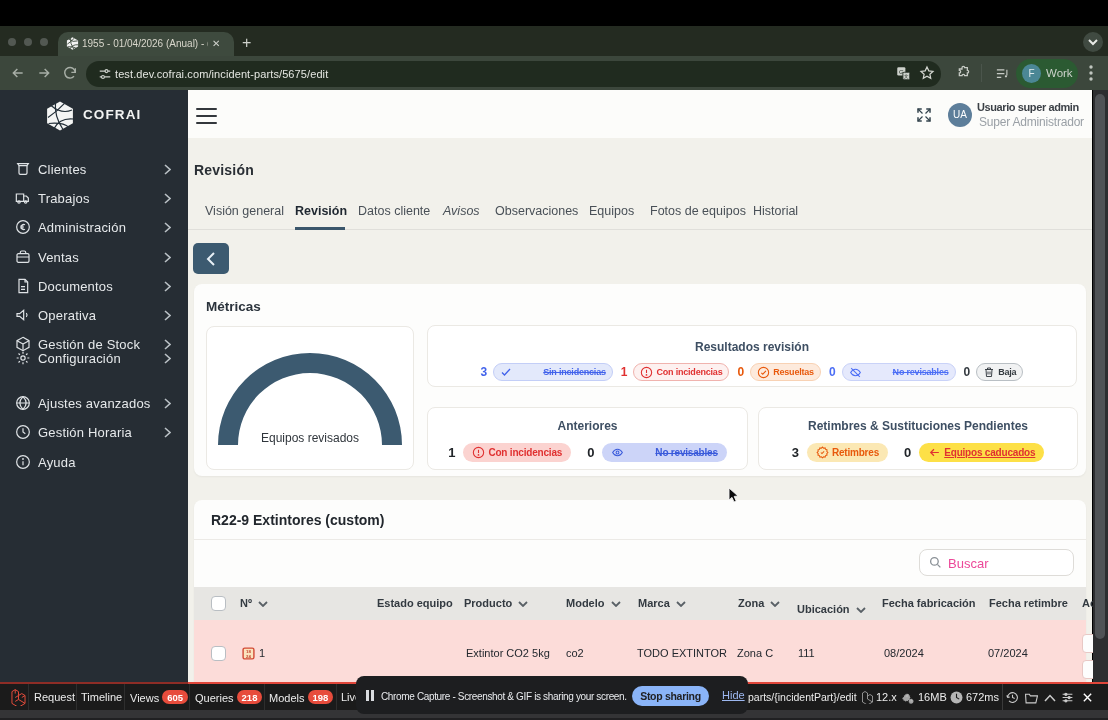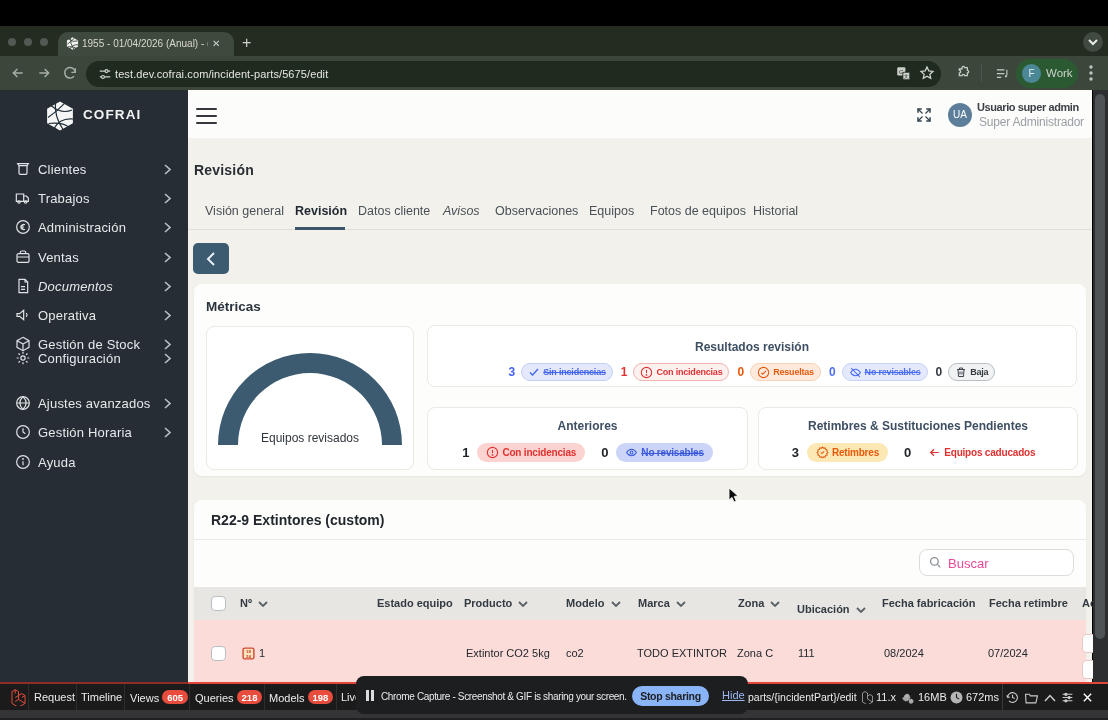--- a/index.html
+++ b/index.html
@@ -55,21 +55,21 @@
   .boxtitle { font-size:12px; font-weight:bold; color:#3e4f63; text-align:center; }
   .chiprow { display:flex; align-items:center; justify-content:center; gap:9px; }
   .chip { display:inline-flex; align-items:center; height:18px; border-radius:10px; font-size:9.5px; font-weight:bold; padding:0 7px; gap:3px; white-space:nowrap; letter-spacing:-0.2px; }
   .chiprow2 .chip { height:19px; font-size:10px; border-radius:10px; padding:0 9px; }
   .chiprow { gap:8px; }
   #resultchips { gap:6px; }
   #resultchips .chip { font-size:9px; padding:0 6px; }
   #resultchips .num { font-size:12px; }
   .num { font-size:12.5px; }
   .num { font-size:13px; font-weight:bold; }
-  .strike { text-decoration:line-through; }
+  .strike { text-decoration:line-through;margin-left:28px; }
 
   
   .th { position:absolute; top:0; font-size:11px; font-weight:bold; color:#333a41; white-space:nowrap; }
   .td { position:absolute; font-size:11px; color:#23282e; white-space:nowrap; }
   .schev { margin-left:3px; }
 
   
   .scrollbar { position:absolute; top:90px; left:1093px; width:15px; height:594px; background:#2d2e30; }
   .thumb { position:absolute; left:2px; top:4px; width:10px; height:545px; background:#505356; border-radius:5px; }
 
@@ -208,21 +208,21 @@
     <div class="menu-item" style="top:243px;">
       <svg class="mi" width="16" height="16" viewBox="0 0 24 24" fill="none" stroke="#dfe3e6" stroke-width="1.8">
           <rect x="3" y="7" width="18" height="13" rx="2"></rect>
           <path d="M8 7V5a2 2 0 0 1 2-2h4a2 2 0 0 1 2 2v2M3 12h18"></path>
         </svg>
       <span class="lbl">Ventas</span>
         <span class="chev"><svg width="7" height="11" viewBox="0 0 7 11" fill="none" stroke="#b9c0c5" stroke-width="1.6">
             <path d="M1 1l5 4.5L1 10"></path>
           </svg></span>
     </div>
-    <div class="menu-item" style="top:272px;font-style:italic;">
+    <div class="menu-item" style="top:272px;">
       <svg class="mi" width="16" height="16" viewBox="0 0 24 24" fill="none" stroke="#dfe3e6" stroke-width="1.8">
           <path d="M6 2h9l4 4v16H6z"></path>
           <path d="M15 2v4h4M9 13h6M9 17h6"></path>
         </svg>
       <span class="lbl">Documentos</span>
         <span class="chev"><svg width="7" height="11" viewBox="0 0 7 11" fill="none" stroke="#b9c0c5" stroke-width="1.6">
             <path d="M1 1l5 4.5L1 10"></path>
           </svg></span>
     </div>
     <div class="menu-item" style="top:301px;">
@@ -383,21 +383,21 @@
 
   <div class="ibox" style="top:407px;left:758px;width:320px;height:63px;"></div>
   <div class="boxtitle abs" style="top:419px;left:758px;width:320px;">Retimbres &amp; Sustituciones Pendientes</div>
   <div class="abs chiprow chiprow2" style="top:441px;left:758px;width:320px;height:22px;" id="retchips">
     <span class="num" style="color:#212529;">3</span>
     <span class="chip" style="background:#fbe8b4;color:#e8590c;"><svg width="13" height="13" viewBox="0 0 24 24" fill="none" stroke="#e8590c" stroke-width="1.9">
           <path d="M12 2l2 2 2.8-.5.9 2.7 2.7.9L19.9 10l2 2-2 2 .5 2.8-2.7.9-.9 2.7-2.8-.5-2 2-2-2-2.8.5-.9-2.7-2.7-.9.5-2.8-2-2 2-2-.5-2.8 2.7-.9.9-2.7 2.8.5z"></path>
           <path d="M9 12l2 2 4-4"></path>
         </svg>Retimbres</span>
     <span class="num" style="color:#212529;margin-left:8px;">0</span>
-    <span class="chip" style="background:#ffffff;color:#e03131;"><svg width="13" height="13" viewBox="0 0 24 24" fill="none" stroke="#e03131" stroke-width="2.2">
+    <span class="chip" style="background:#fde047;color:#e03131;text-decoration:underline;"><svg width="13" height="13" viewBox="0 0 24 24" fill="none" stroke="#e03131" stroke-width="2.2">
           <path d="M20 12H5M11 6l-6 6 6 6"></path>
         </svg>Equipos caducados</span>
   </div>
 
   <div class="card" style="top:500px;left:194px;width:892px;height:184px;border-radius:8px 8px 0 0;"></div>
   <div class="abs" style="top:512px;left:211px;font-size:14px;font-weight:bold;color:#22272d;">R22-9 Extintores (custom)</div>
   <div class="abs" style="top:539px;left:194px;width:892px;height:1px;background:#eceae6;"></div>
 
   <div class="abs" style="top:549px;left:919px;width:155px;height:27px;background:#fff;border:1px solid #dedcd8;border-radius:8px;"></div>
   <svg class="abs" style="top:556px;left:929px" width="13" height="13" viewBox="0 0 24 24" fill="none" stroke="#8a9096" stroke-width="2.4">
@@ -476,21 +476,21 @@
     <div class="dbsep" style="left:28px;"></div>
     <div class="dbsep" style="left:76px;"></div>
     <div class="dbsep" style="left:124px;"></div>
     <div class="dbsep" style="left:189px;"></div>
     <div class="dbsep" style="left:264px;"></div>
     <div class="dbsep" style="left:336px;"></div>
     <div class="dbitem" style="left:748px;font-size:10.5px;">parts/{incidentPart}/edit</div>
     <svg class="abs" style="top:7px;left:861px;" width="13" height="13" viewBox="0 0 50 52" fill="none" stroke="#b5b5b5" stroke-width="3">
         <path d="M5 8l10-6 10 6v12l10-6 10 6v24l-20 12-20-12zM25 20v12l20 12"></path>
       </svg>
-    <div class="dbitem" style="left:876px;">11.x</div>
+    <div class="dbitem" style="left:876px;">12.x</div>
     <svg class="abs" style="top:7px;left:902px;" width="13" height="13" viewBox="0 0 24 24" fill="#b5b5b5">
         <circle cx="9" cy="9" r="2.4"></circle>
         <path d="M9 3.5l1 2.2 2.4-.3 .5 2.4 2.3.8-1 2.2 1.6 1.8-1.9 1.5.3 2.4-2.4.3-.9 2.3-2.2-1-1.8 1.6-1.5-1.9-2.4.3-.3-2.4-2.3-.9 1-2.2L1.8 12l1.9-1.5-.3-2.4 2.4-.3.9-2.3 2.2 1z" fill-opacity="0.9"></path>
         <circle cx="17.5" cy="17.5" r="1.8"></circle>
         <path d="M17.5 13.8l.6 1.4 1.5-.2.3 1.5 1.4.5-.6 1.4 1 1.1-1.2.9.2 1.5-1.5.2-.5 1.4-1.4-.6-1.1 1-.9-1.2-1.5.2-.2-1.5-1.4-.5.6-1.4-1-1.1 1.2-.9-.2-1.5 1.5-.2.5-1.4 1.4.6z" fill-opacity="0.9"></path>
       </svg>
     <div class="dbitem" style="left:918px;">16MB</div>
     <svg class="abs" style="top:7px;left:950px;" width="13" height="13" viewBox="0 0 24 24" fill="#b5b5b5">
         <circle cx="12" cy="12" r="11"></circle>
         <path d="M12 5v7l5 3" stroke="#1b1b1b" stroke-width="2" fill="none"></path>

